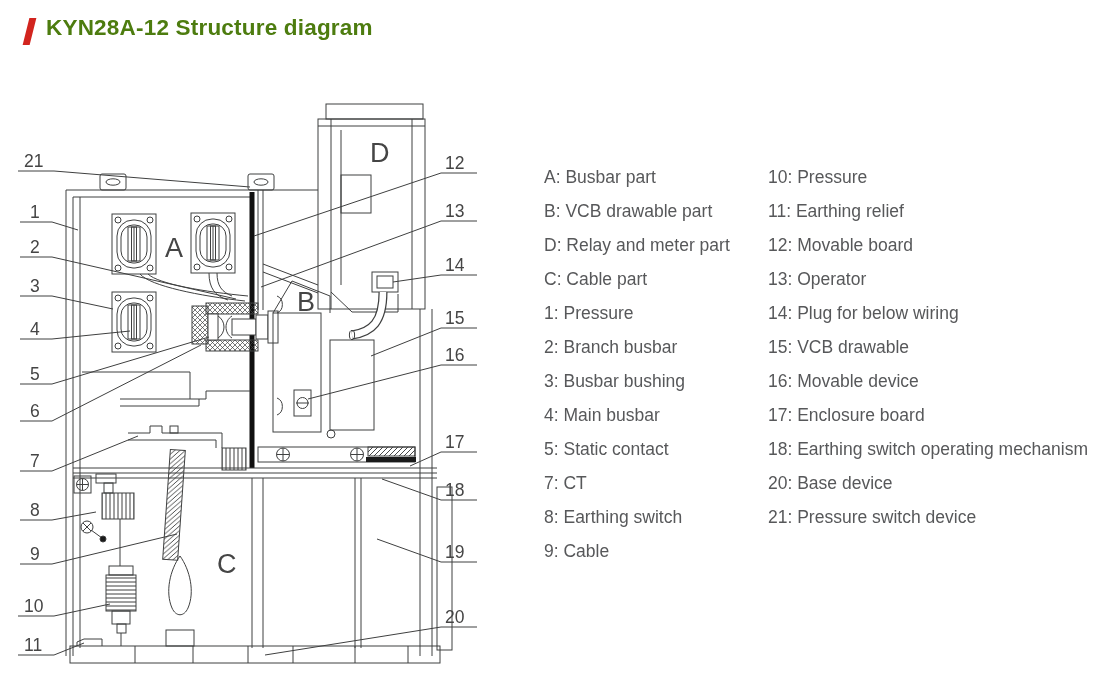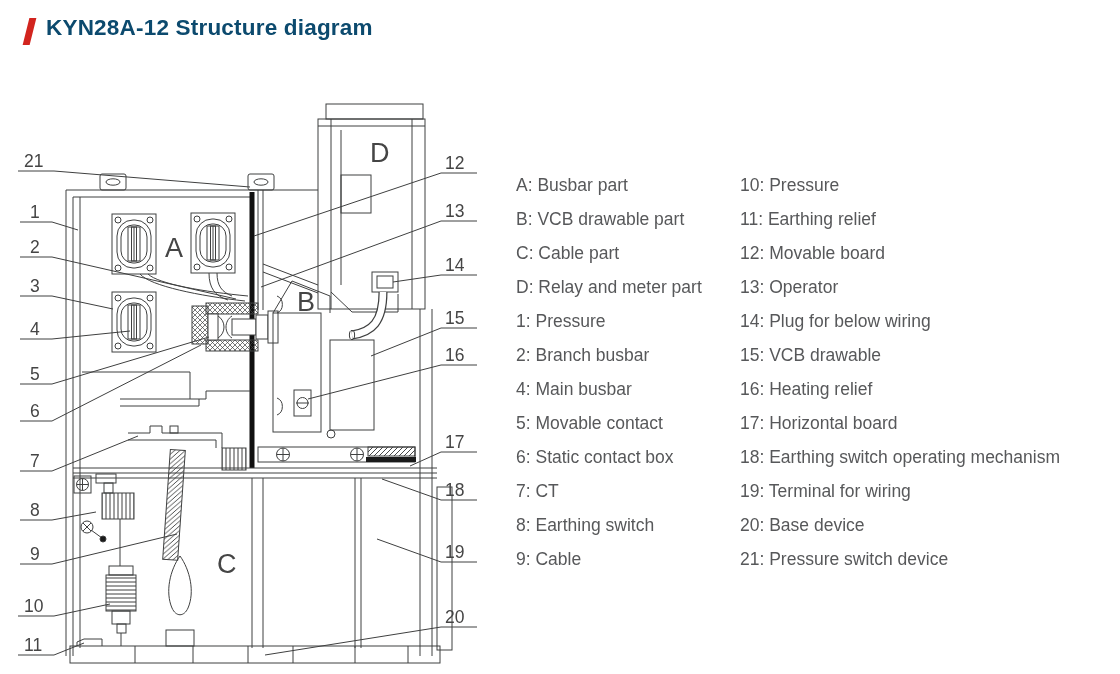--- a/index.html
+++ b/index.html
@@ -1,24 +1,24 @@
 <!DOCTYPE html>
 <html><head>
 <meta charset="utf-8">
 <style>
   html,body{margin:0;padding:0;background:#ffffff;}
   body{width:1120px;height:674px;position:relative;overflow:hidden;
        font-family:"Liberation Sans","DejaVu Sans",sans-serif;}
   .page-title{position:absolute;left:46px;top:15px;margin:0;
-      font-size:22.5px;font-weight:bold;color:#0c4a6e;letter-spacing:0.2px;}
+      font-size:22.5px;font-weight:bold;color:#4d7c0f;letter-spacing:0.2px;}
   .title-slash{position:absolute;left:26px;top:18px;width:7px;height:27px;
       background:#d2241e;transform:skewX(-14deg);}
   .legend{position:absolute;top:160px;left:516px;color:#57585a;
       font-size:17.5px;}
-  .legend-col{position:absolute;top:8px;white-space:nowrap;}
+  .legend-col{position:absolute;top:0;white-space:nowrap;margin-left:28px;}
   .legend-col.c1{left:0;}
   .legend-col.c2{left:224px;}
   .legend-row{height:34px;line-height:34px;}
   svg text{font-family:"Liberation Sans","DejaVu Sans",sans-serif;}
   .callout-num{font-size:17.5px;fill:#454545;}
   .section-letter{font-size:27px;fill:#454545;}
 </style>
 </head>
 <body>
 
@@ -293,38 +293,37 @@
     <text class="callout-num" stroke="none" x="445" y="623">20</text>
     <line x1="441" y1="627" x2="477" y2="627"></line>
       <line x1="441" y1="627" x2="265" y2="655"></line>
   </g>
 </svg>
 
 <div class="legend">
   <div class="legend-col c1">
     <div class="legend-row">A: Busbar part</div>
     <div class="legend-row">B: VCB drawable part</div>
+    <div class="legend-row">D: Relay and meter part</div>
     <div class="legend-row">C: Cable part</div>
-    <div class="legend-row">D: Relay and meter part</div>
     <div class="legend-row">1: Pressure</div>
     <div class="legend-row">2: Branch busbar</div>
+    <div class="legend-row">3: Busbar bushing</div>
     <div class="legend-row">4: Main busbar</div>
-    <div class="legend-row">5: Movable contact</div>
-    <div class="legend-row">6: Static contact box</div>
+    <div class="legend-row">5: Static contact</div>
     <div class="legend-row">7: CT</div>
     <div class="legend-row">8: Earthing switch</div>
     <div class="legend-row">9: Cable</div>
   </div>
   <div class="legend-col c2">
     <div class="legend-row">10: Pressure</div>
     <div class="legend-row">11: Earthing relief</div>
     <div class="legend-row">12: Movable board</div>
     <div class="legend-row">13: Operator</div>
     <div class="legend-row">14: Plug for below wiring</div>
     <div class="legend-row">15: VCB drawable</div>
-    <div class="legend-row">16: Heating relief</div>
-    <div class="legend-row">17: Horizontal board</div>
+    <div class="legend-row">16: Movable device</div>
+    <div class="legend-row">17: Enclosure board</div>
     <div class="legend-row">18: Earthing switch operating mechanism</div>
-    <div class="legend-row">19: Terminal for wiring</div>
     <div class="legend-row">20: Base device</div>
     <div class="legend-row">21: Pressure switch device</div>
   </div>
 </div>
 
 </body></html>

